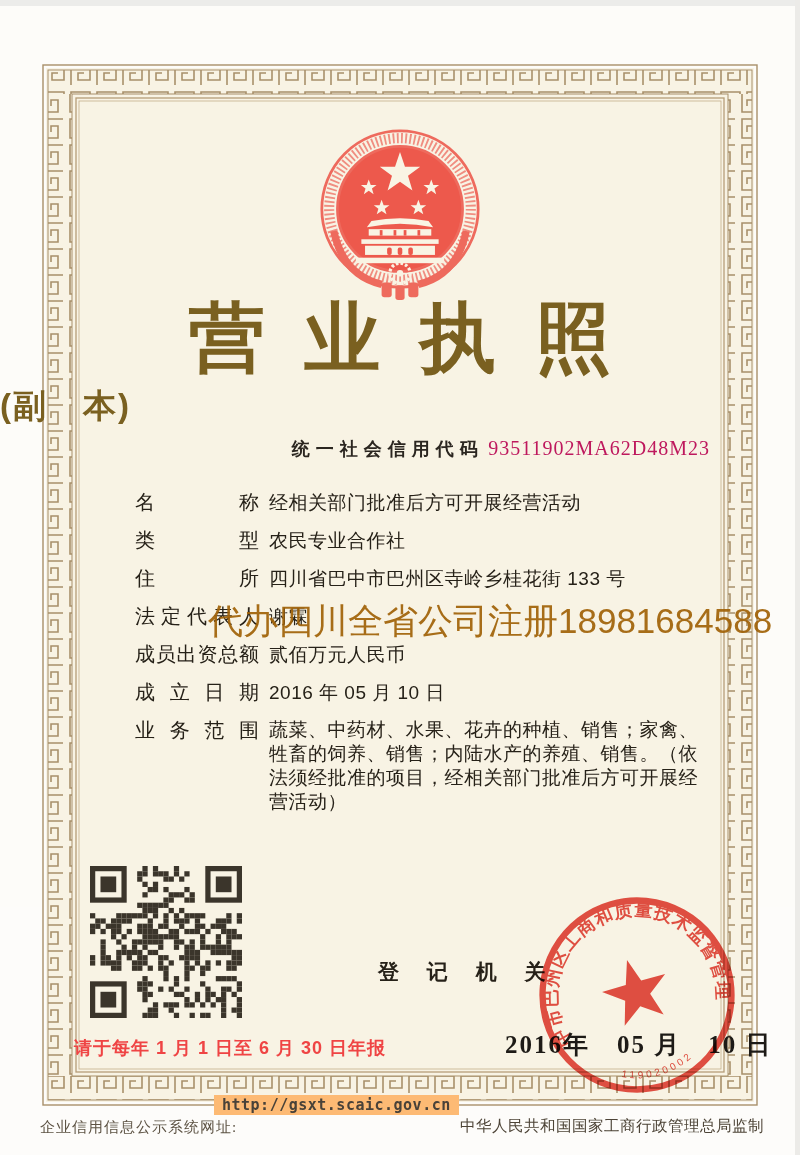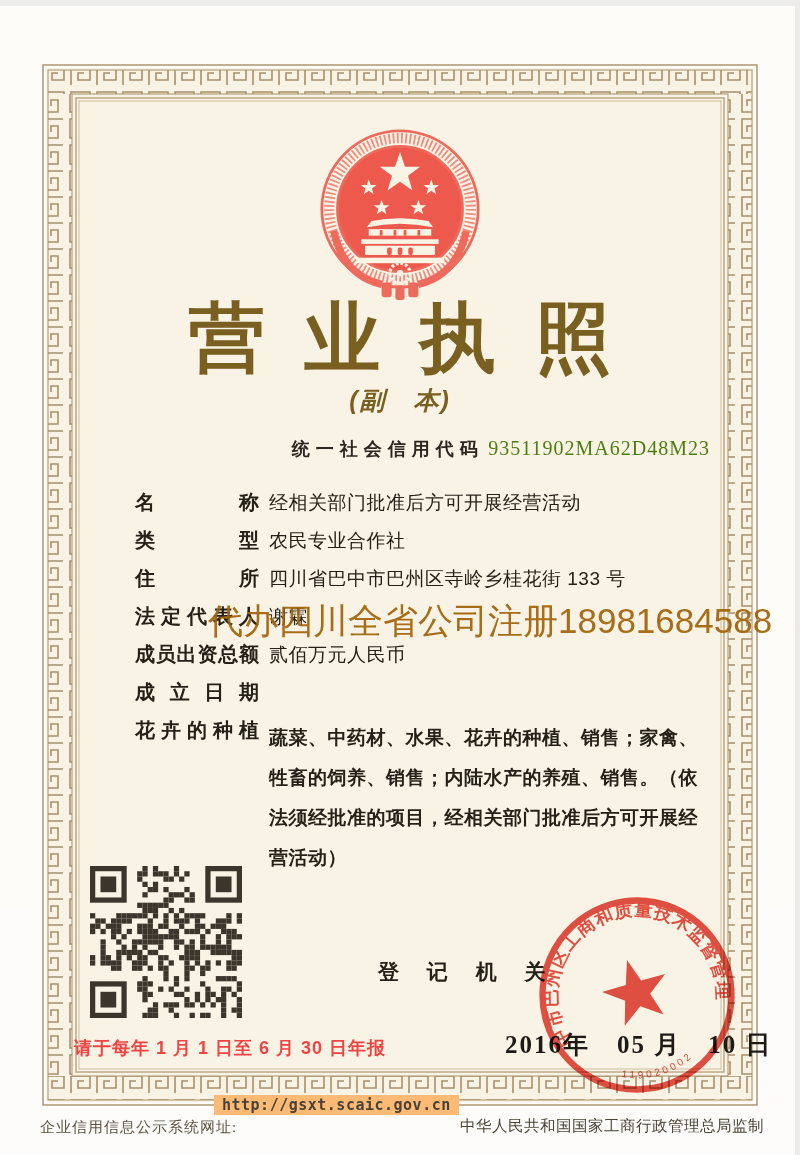--- a/index.html
+++ b/index.html
@@ -12,31 +12,31 @@
   
   .frame{position:absolute;left:42px;top:64px;width:716px;height:1042px;}
   .frame svg{display:block;}
 
   
   .emblem{position:absolute;left:308px;top:128px;width:184px;height:172px;}
 
   .title{position:absolute;left:0;top:288px;width:800px;text-align:center;
          font-size:76px;font-weight:bold;color:#7a6020;letter-spacing:0.52em;text-indent:0.52em;
          font-family:"Liberation Sans",sans-serif;}
-  .subtitle{position:absolute;left:0;top:384px;width:800px;text-align:center;
-            font-size:25px;font-weight:600;color:#7a6020;letter-spacing:2px;font-style:italic;}
+  .subtitle{position:absolute;left:0;top:384px;width:800px;text-align:left;
+            font-size:33px;font-weight:600;color:#7a6020;letter-spacing:2px;}
   .code-line{position:absolute;left:78px;top:437px;width:648px;text-align:right;
              padding-right:16px;box-sizing:border-box;white-space:nowrap;}
   .code-label{font-size:18px;font-weight:bold;color:#2b2620;letter-spacing:6px;padding-left:28px;}
-  .code-num{font-size:20px;color:#4d7c0f;font-family:"Liberation Serif",serif;letter-spacing:1px;}
+  .code-num{font-size:20px;color:#be185d;font-family:"Liberation Serif",serif;letter-spacing:1px;}
 
   
   .fields{position:absolute;left:135px;top:490px;width:576px;color:#262118;}
   .frow{display:flex;margin-bottom:13px;line-height:25px;}
-  .flabel{width:124px;flex:0 0 124px;font-size:20px;font-weight:bold;
+  .flabel{width:124px;flex:0 0 124px;font-size:20px;font-weight:normal;
           text-align:justify;text-align-last:justify;margin-right:10px;}
   .fvalue{flex:1;font-size:19px;letter-spacing:0.5px;}
 
   .ad-watermark{position:absolute;left:208px;top:598px;white-space:nowrap;
       font-size:35px;color:#a16207;font-weight:500;opacity:.92;z-index:5;}
 
   .qr{position:absolute;left:90px;top:866px;width:152px;height:152px;}
   .reg-label{position:absolute;left:378px;top:958px;font-size:21px;font-weight:bold;
              letter-spacing:11px;color:#262118;}
 
@@ -156,24 +156,25 @@
     <div class="frow">
       <span class="flabel">法定代表人</span>
       <span class="fvalue">谢霖</span>
     </div>
     <div class="frow">
       <span class="flabel">成员出资总额</span>
       <span class="fvalue">贰佰万元人民币</span>
     </div>
     <div class="frow">
       <span class="flabel">成立日期</span>
-    </div>
-    <div class="frow">
-      <span class="flabel">花卉的种植</span>
-      <span class="fvalue" style="line-height:40px;font-weight:bold;">蔬菜、中药材、水果、花卉的种植、销售；家禽、牲畜的饲养、销售；内陆水产的养殖、销售。（依法须经批准的项目，经相关部门批准后方可开展经营活动）</span>
+      <span class="fvalue">2016 年 05 月 10 日</span>
+    </div>
+    <div class="frow">
+      <span class="flabel">业务范围</span>
+      <span class="fvalue" style="line-height:24px;">蔬菜、中药材、水果、花卉的种植、销售；家禽、牲畜的饲养、销售；内陆水产的养殖、销售。（依法须经批准的项目，经相关部门批准后方可开展经营活动）</span>
     </div>
   </div>
 
   <div class="ad-watermark">代办四川全省公司注册18981684588</div>
 
   <div class="qr">
     <svg id="qr-svg" width="152" height="152" viewBox="0 0 145 145">
         <g fill="#3b352b">
           <rect x="0" y="45" width="5" height="5"></rect>
           <rect x="0" y="55" width="5" height="5"></rect>

